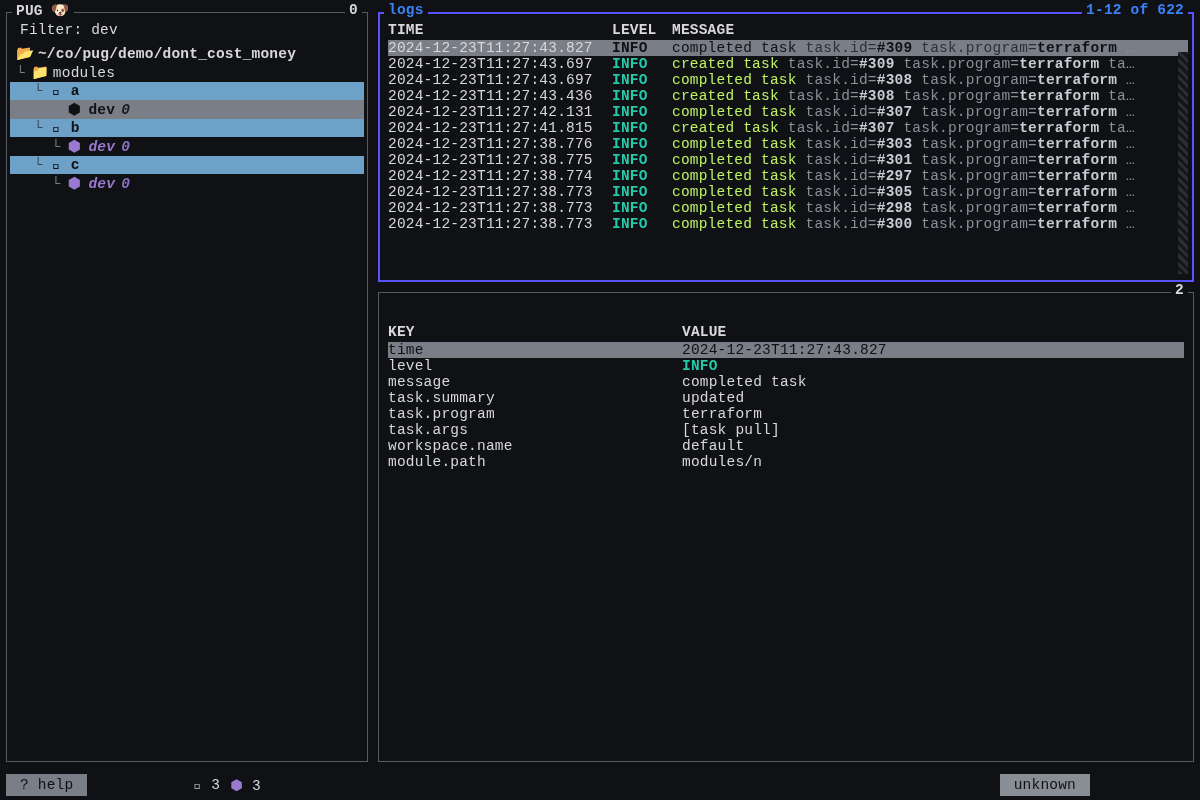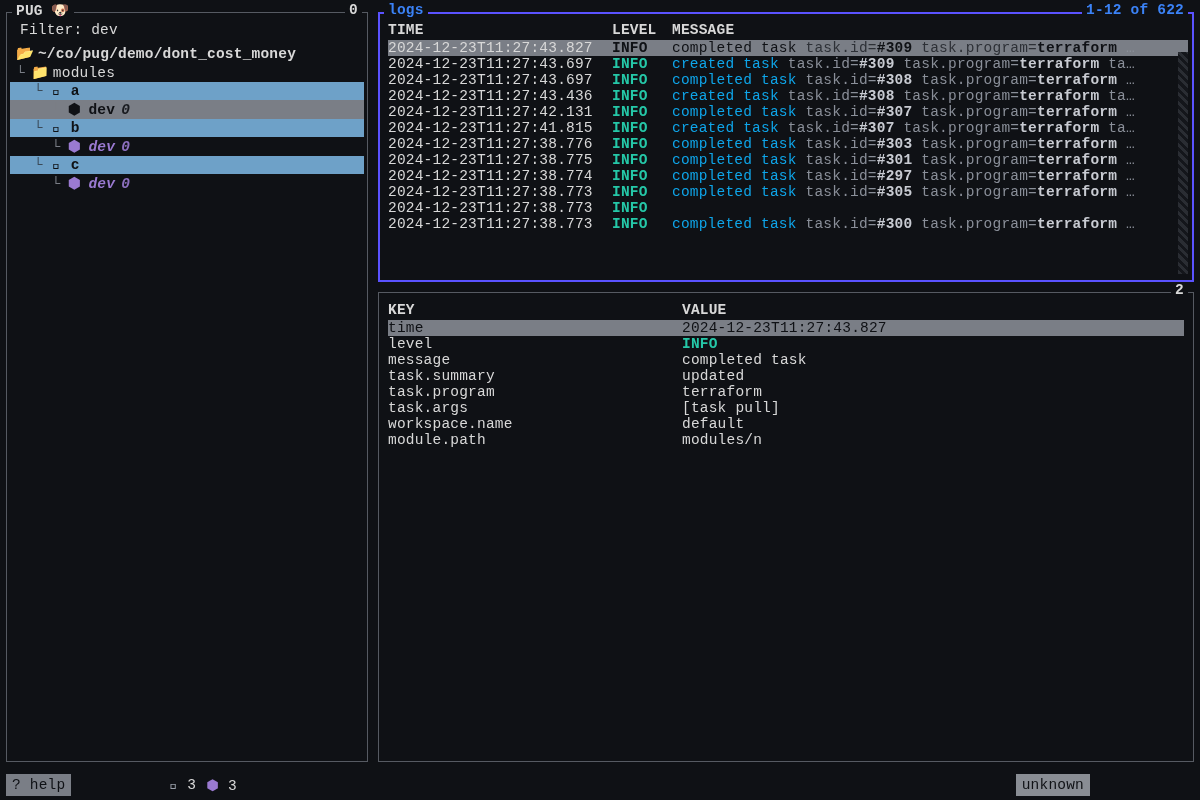--- a/index.html
+++ b/index.html
@@ -58,47 +58,47 @@
   .log-hdr, .log-row { display:flex; gap:14px; white-space:nowrap; }
   .col-time  { width: 210px; flex:none; }
   .col-level { width: 46px;  flex:none; }
   .col-msg   { flex:1; overflow:hidden; text-overflow:ellipsis; }
   .log-hdr { color:#d8d8d8; font-weight:bold; padding-bottom:2px; }
   .log-row.sel { background:#7a7e86; }
   .log-row.sel .lvl-info { color:#0f1115; }
   .lvl-info { color:#25c8a8; font-weight:bold; }
   .msg .k { color:#8a8f99; }
   .msg .v { color:#c8cbd2; font-weight:bold; }
-  .msg .txt { color:#0ea5e9; }
+  .msg .txt { color:#bef264; }
   .ellips{color:#8a8f99;}
   .log-row.sel .msg .k{color:#2d3036;}
   .log-row.sel .msg .v,
   .log-row.sel .msg .txt{color:#0f1115;}
   .scroll-stub{
     position:absolute; right:0; top:30px; bottom:2px; width:10px;
     background: repeating-linear-gradient(45deg,#2a2d33 0 3px,#14161b 3px 6px);
   }
 
   
   #details { left: 378px; top: 292px; width: 816px; height: 470px; }
-  #details .body { inset: 10px 10px 8px 10px; }
+  #details .body { inset: 10px 10px 8px 10px; margin-top: 22px; }
   .det-hdr, .det-row { display:flex; gap:14px; }
   .det-key { width: 280px; flex:none; }
   .det-val { flex:1; }
   .det-hdr { color:#d8d8d8; font-weight:bold; padding-bottom:2px;}
   .det-row.sel { background:#7a7e86; color:#0f1115; }
   .det-row.sel .det-val{color:#0f1115;}
   .det-val.info { color:#25c8a8; font-weight:bold; }
 
   
   #footer {
     position:absolute; left:6px; right:6px; bottom:4px; height:22px;
     display:flex; align-items:stretch;
   }
-  #footer .seg{display:flex;align-items:center;padding:0 6px;}
+  #footer .seg{display:flex;align-items:center;padding:0 14px;}
   #footer .help{background:#7a7e86;color:#0f1115;}
   #footer .mid {flex:1;background:#0f1115;color:#d8d8d8;}
   #footer .mid .stats{display:flex;gap:10px;margin-left:92px;color:#d8d8d8;}
   #footer .mid .m{color:#9aa0aa;}
   #footer .mid .w{color:#9a7ad1;}
   #footer .unk{background:#898d94;color:#0f1115;}
 </style>
 </head>
 <body>
 <div class="screen">
@@ -216,20 +216,21 @@
             <span class="col-msg msg"><span class="txt">completed task</span> <span class="k">task.id=</span><span class="v">#297</span> <span class="k">task.program=</span><span class="v">terraform</span> <span class="ellips">…</span></span>
           </div>
           <div class="log-row">
             <span class="col-time">2024-12-23T11:27:38.773</span>
             <span class="col-level lvl-info">INFO</span>
             <span class="col-msg msg"><span class="txt">completed task</span> <span class="k">task.id=</span><span class="v">#305</span> <span class="k">task.program=</span><span class="v">terraform</span> <span class="ellips">…</span></span>
           </div>
           <div class="log-row">
             <span class="col-time">2024-12-23T11:27:38.773</span>
             <span class="col-level lvl-info">INFO</span>
+            <span class="col-msg msg"><span class="txt">completed task</span> <span class="k">task.id=</span><span class="v">#298</span> <span class="k">task.program=</span><span class="v">terraform</span> <span class="ellips">…</span></span>
           </div>
           <div class="log-row">
             <span class="col-time">2024-12-23T11:27:38.773</span>
             <span class="col-level lvl-info">INFO</span>
             <span class="col-msg msg"><span class="txt">completed task</span> <span class="k">task.id=</span><span class="v">#300</span> <span class="k">task.program=</span><span class="v">terraform</span> <span class="ellips">…</span></span>
           </div>
         </div>
     <div class="scroll-stub"></div>
   </div>
 </div>

